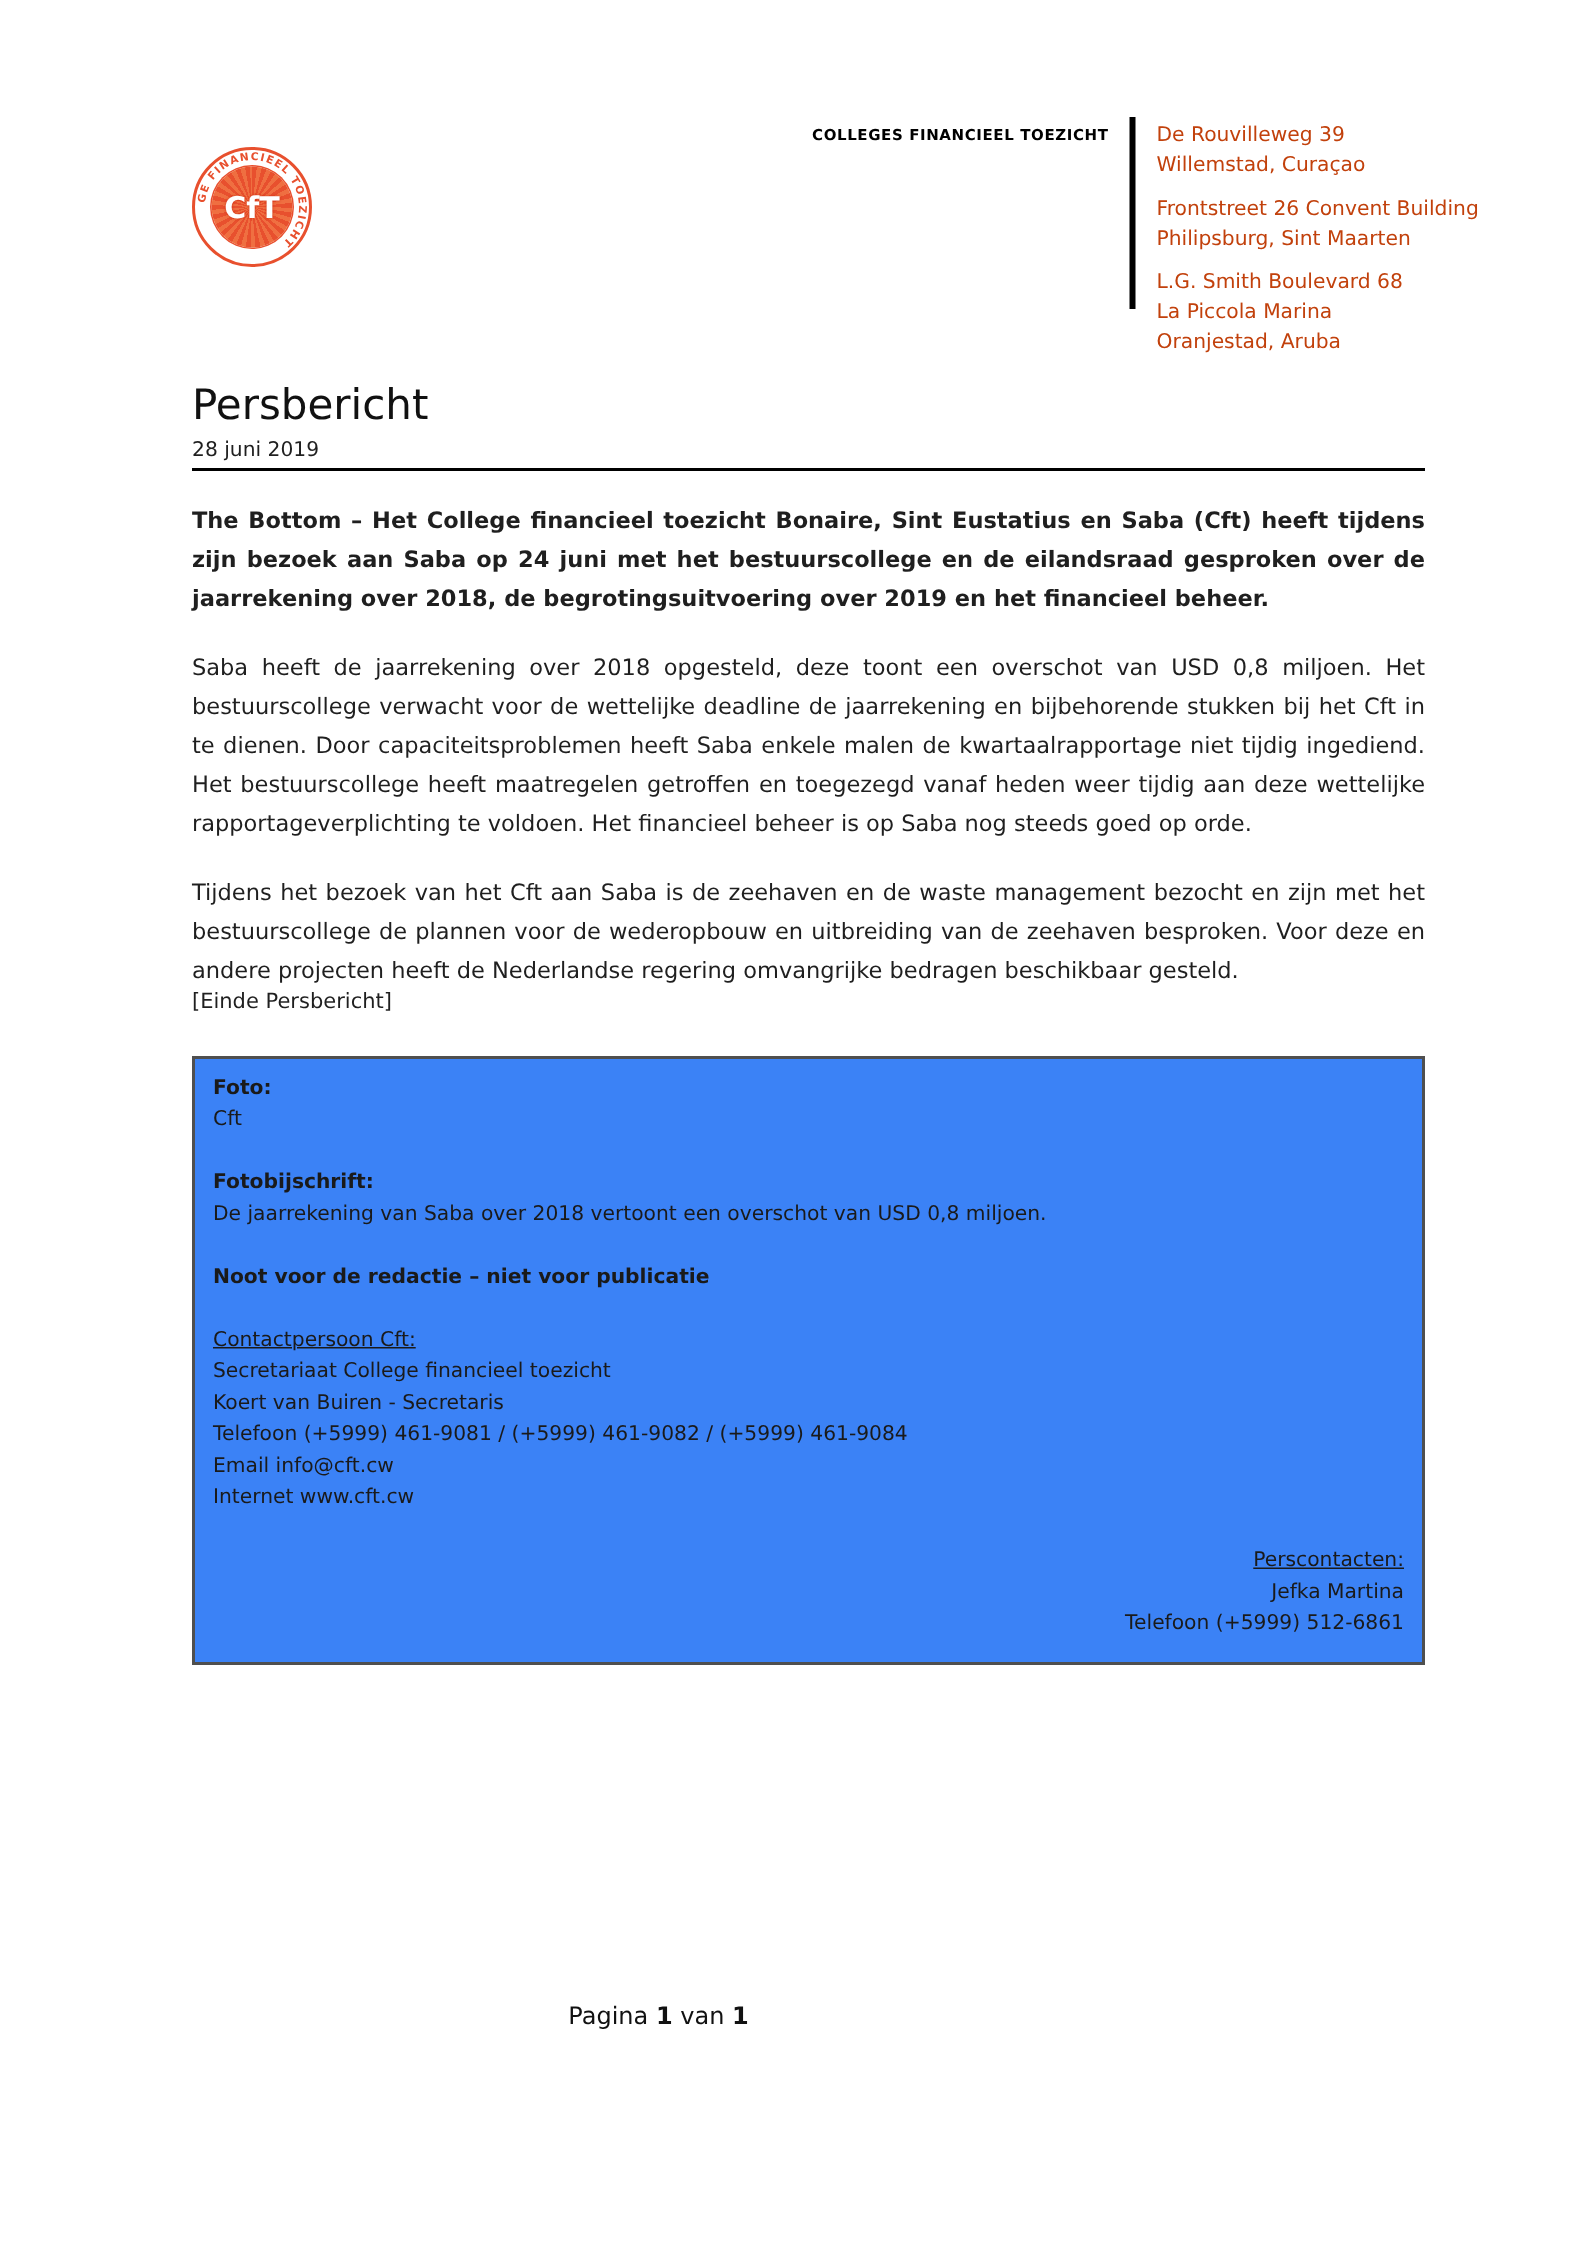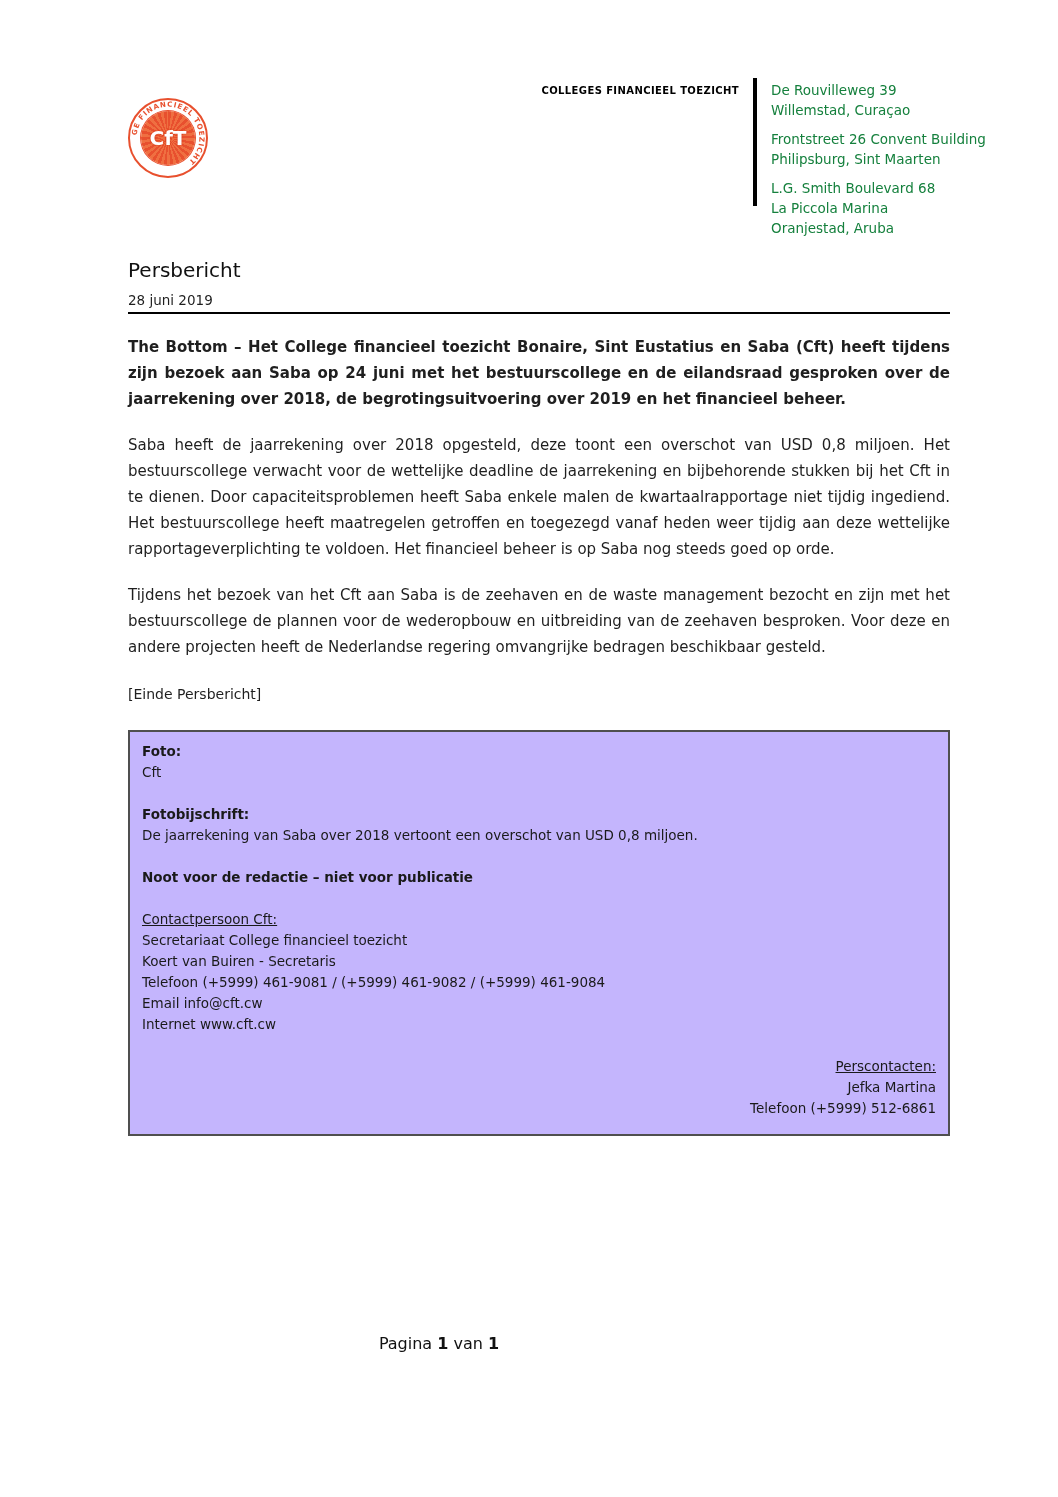--- a/index.html
+++ b/index.html
@@ -64,27 +64,27 @@
   }
   .header-bar {
     width: 4px;
     height: 128px;
     background: #000;
     flex: 0 0 auto;
   }
   .addresses { padding-left: 14px; padding-top: 2px; }
   .address-group { margin-bottom: 9px; }
   .address-group:last-child { margin-bottom: 0; }
-  .address-line { font-size: 13.5px; line-height: 20px; color: #15803d; white-space: nowrap; }
+  .address-line { font-size: 13.5px; line-height: 20px; color: #c2410c; white-space: nowrap; }
 
   
   .content { width: 822px; }
   .doc-title {
     margin-top: 14px;
-    font-size: 20px;
+    font-size: 28px;
     font-weight: normal;
     color: #111;
     line-height: 36px;
   }
   .doc-date { font-size: 13.5px; margin-top: 3px; line-height: 18px; }
   .title-rule { border: none; border-top: 2px solid #000; margin-top: 3px; }
 
   .headline {
     margin-top: 24px;
     font-size: 17px;
@@ -93,27 +93,27 @@
   }
 
   .para {
     margin-top: 20px;
     font-size: 15px;
     line-height: 26px;
     text-align: justify;
   }
   .para.lede { font-weight: bold; }
 
-  .end-marker { margin-top: 26px; font-size: 14px; }
+  .end-marker { font-size: 14px; }
 
   
   .note-box {
     margin-top: 28px;
     width: 822px;
-    background: #c4b5fd;
+    background: #3b82f6;
     border: 2px solid #4f4f4f;
     padding: 9px 12px;
     font-size: 13.5px;
     line-height: 21px;
     color: #1a1a1a;
   }
   .note-section { margin-bottom: 21px; }
   .note-section:last-child { margin-bottom: 6px; text-align: right; }
   .note-label { font-weight: bold; }
   .note-underline { text-decoration: underline; }

